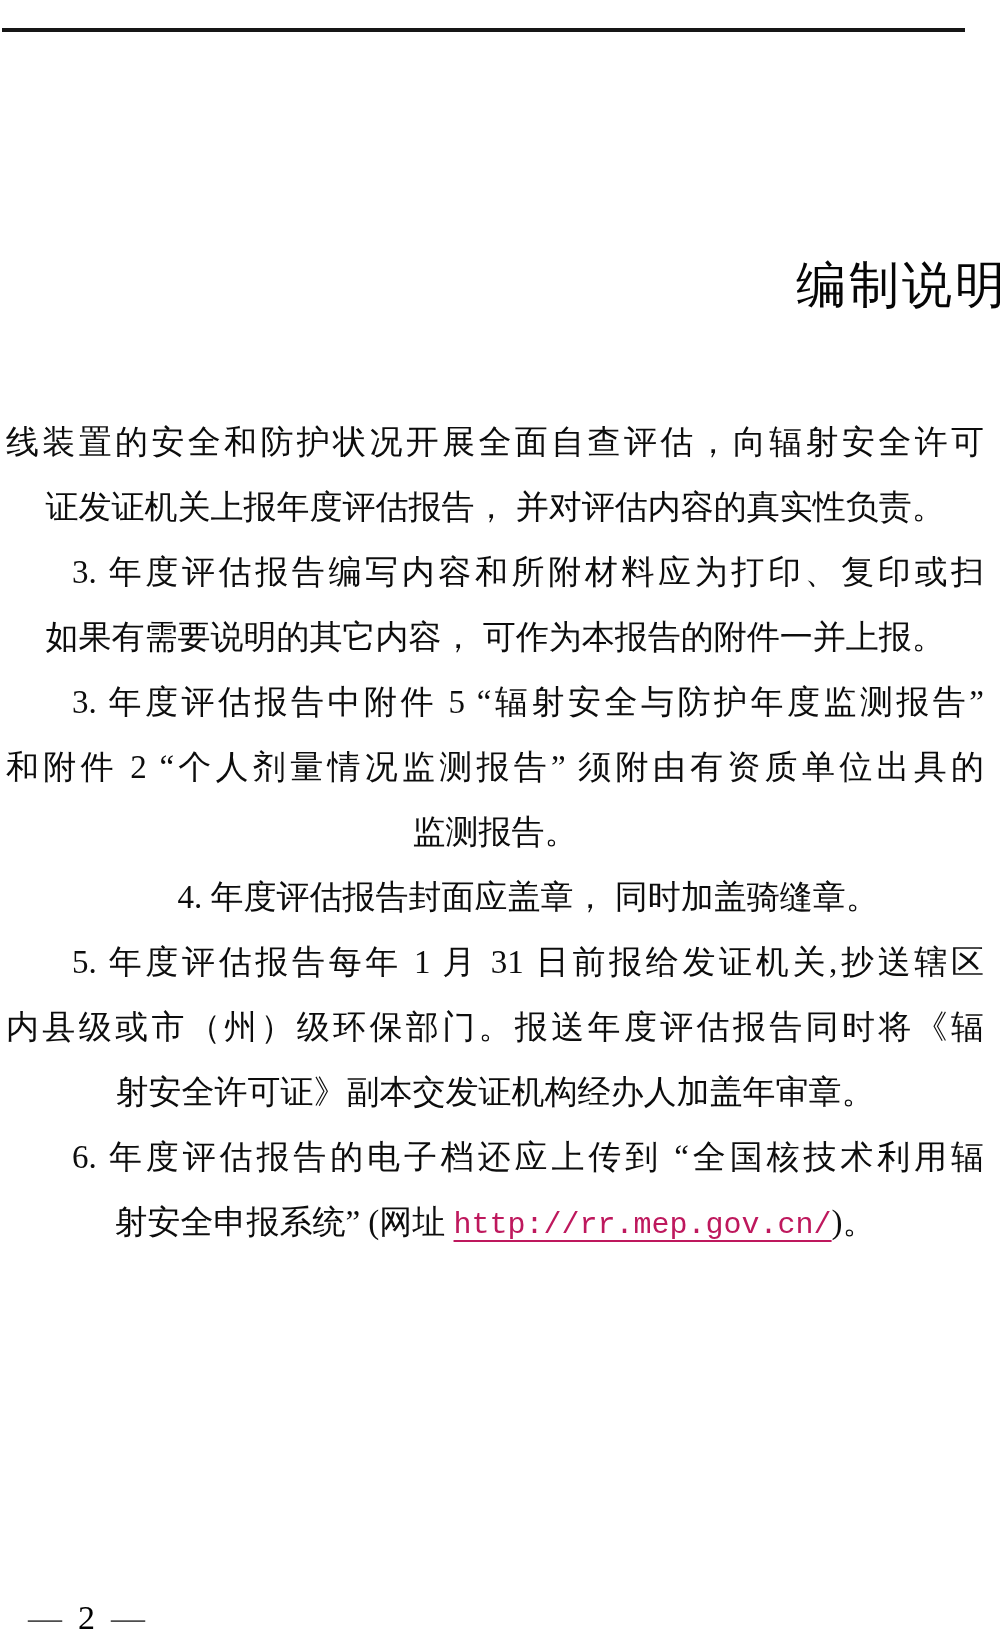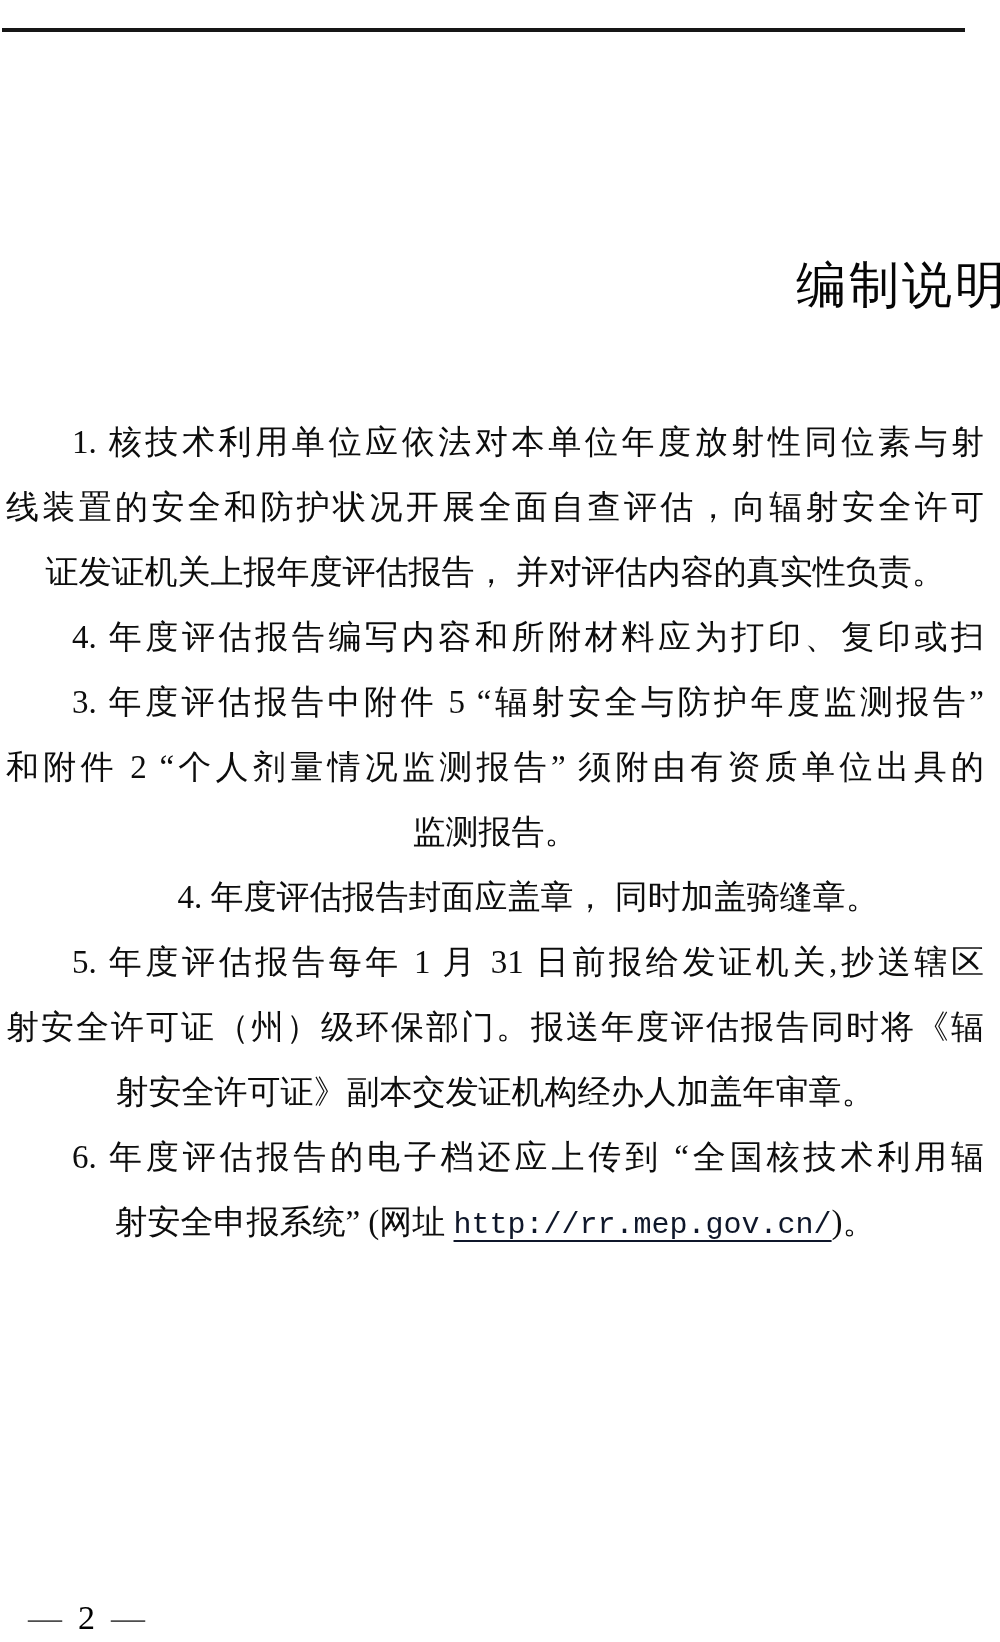--- a/index.html
+++ b/index.html
@@ -56,21 +56,21 @@
   }
   .line.indent {
     text-indent: 66px;
   }
   .url {
     font-family: "Liberation Mono", "DejaVu Sans Mono", monospace;
     font-size: 30px;
     text-decoration: underline;
     text-underline-offset: 7px;
     text-decoration-thickness: 2px;
-    color: #0f172a;
+    color: #be185d;
   }
   .footer {
     position: absolute;
     top: 1598px;
     left: 28px;
     font-size: 34px;
     line-height: 40px;
   }
   .footer .dash {
     color: #4d4d4d;
@@ -82,30 +82,30 @@
 </style>
 </head>
 <body>
 
 <div class="page">
   <div class="top-rule"></div>
 
   <div class="doc-title">编制说明</div>
 
   <div class="doc-body">
-      <div class="line indent fill"><span>1. 核技术利用单位应依法对本单位年度放射性同位素与射</span></div>
       <div class="line fill"><span>线装置的安全和防护状况开展全面自查评估，向辐射安全许可</span></div>
       <div class="line"><span>证发证机关上报年度评估报告， 并对评估内容的真实性负责。</span></div>
-      <div class="line indent fill"><span>4. 年度评估报告编写内容和所附材料应为打印、复印或扫</span></div>
+      <div class="line indent fill"><span>3. 年度评估报告编写内容和所附材料应为打印、复印或扫</span></div>
+      <div class="line"><span>如果有需要说明的其它内容， 可作为本报告的附件一并上报。</span></div>
       <div class="line indent fill"><span>3. 年度评估报告中附件 5 “辐射安全与防护年度监测报告”</span></div>
       <div class="line fill"><span>和附件 2 “个人剂量情况监测报告” 须附由有资质单位出具的</span></div>
       <div class="line"><span>监测报告。</span></div>
       <div class="line indent"><span>4. 年度评估报告封面应盖章， 同时加盖骑缝章。</span></div>
       <div class="line indent fill"><span>5. 年度评估报告每年 1 月 31 日前报给发证机关,抄送辖区</span></div>
-      <div class="line fill"><span>射安全许可证（州）级环保部门。报送年度评估报告同时将《辐</span></div>
+      <div class="line fill"><span>内县级或市（州）级环保部门。报送年度评估报告同时将《辐</span></div>
       <div class="line"><span>射安全许可证》副本交发证机构经办人加盖年审章。</span></div>
       <div class="line indent fill"><span>6. 年度评估报告的电子档还应上传到 “全国核技术利用辐</span></div>
       <div class="line"><span>射安全申报系统” (网址 </span><span class="url">http://rr.mep.gov.cn/</span><span>)。</span></div>
     </div>
 
   <div class="footer">
     <span class="dash">—</span><span class="num">2</span><span class="dash">—</span>
   </div>
 </div>
 

